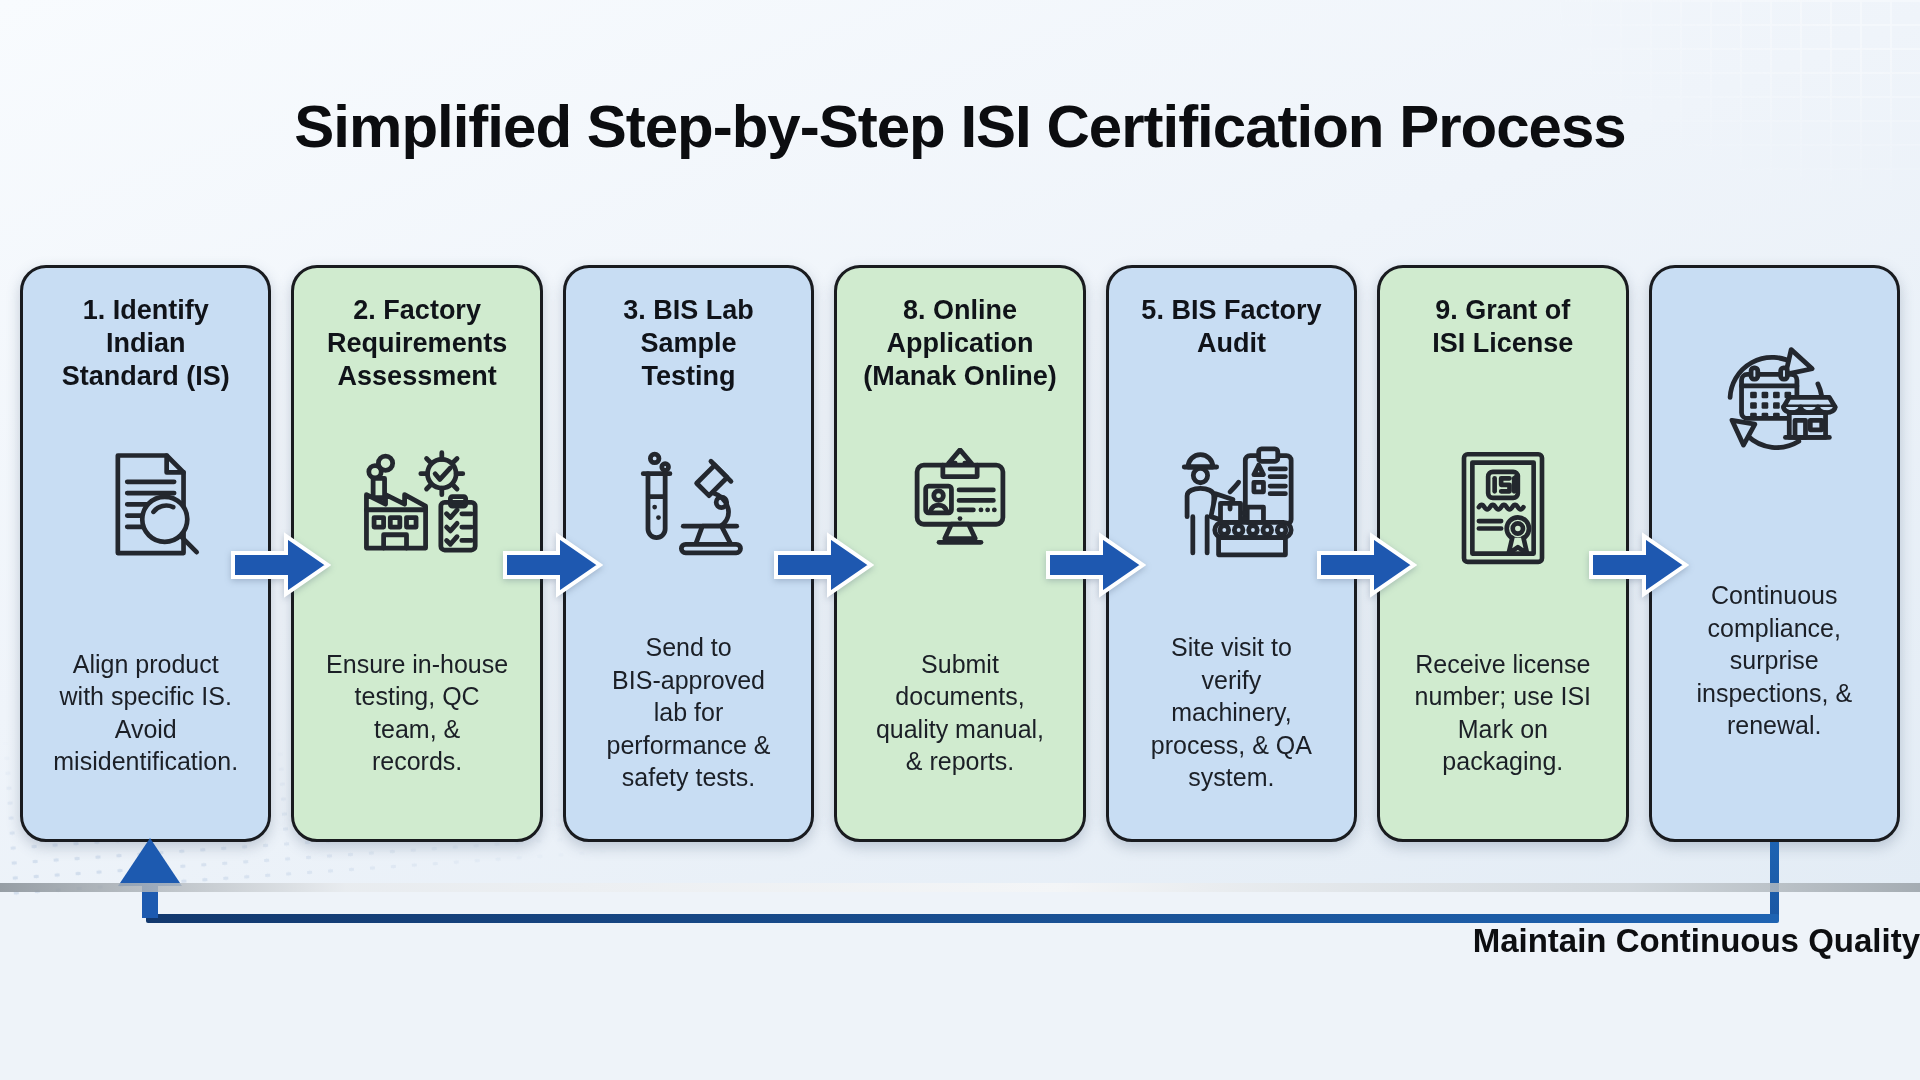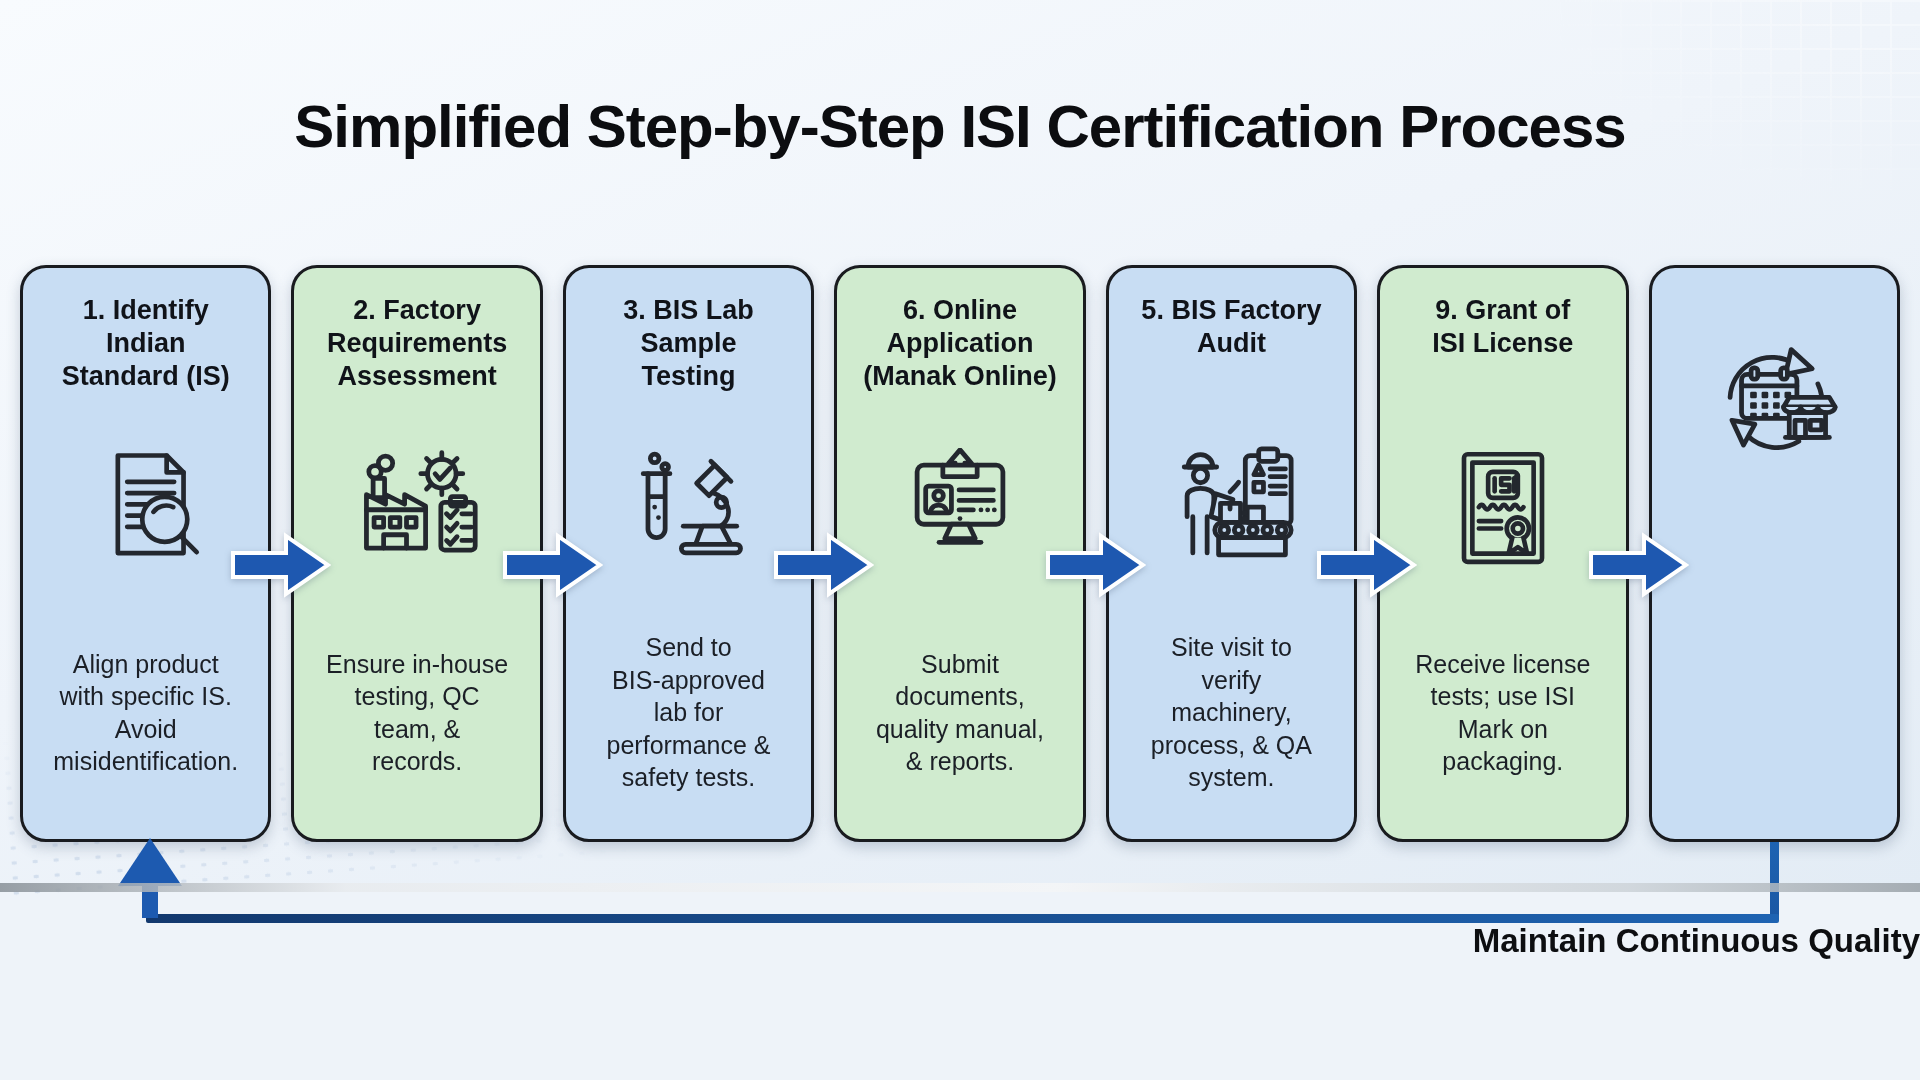--- a/index.html
+++ b/index.html
@@ -174,21 +174,21 @@
         </svg>
       </div>
       <p>Send to
 BIS-approved
 lab for
 performance &amp;
 safety tests.</p>
     </section>
 
     <section class="card green">
-      <h2>6. Online
+      <h2>8. Online
 Application
 (Manak Online)</h2>
       <div class="icon-wrap">
         <svg width="136" height="122" viewBox="0 0 142 128">
           <path class="ic icf" d="M71,2 l12,14 h-7 v13 h-10 v-13 h-7 Z"></path>
           <rect class="ic icf" x="26" y="18" width="90" height="62" rx="7"></rect>
           <path class="ic" d="M53,18 v12 h36 v-12"></path>
           <rect class="ic" stroke-width="4" x="35" y="40" width="27" height="28" rx="3"></rect>
           <circle class="ic" stroke-width="4" cx="48.5" cy="50" r="5"></circle>
           <path class="ic" stroke-width="4" d="M40,66 a9,9 0 0 1 17,0"></path>
@@ -263,21 +263,21 @@
             <path d="M82,30 V44 M82,30 l4,-3"></path>
           </g>
           <path class="ic" stroke-width="3.5" d="M44,61 q3,-5 6,0 t6,0 t6,0 t6,0 t6,0 t6,0 t6,0 t6,0"></path>
           <path class="ic" stroke-width="4.5" d="M44,76 H68 M44,84 H68"></path>
           <circle class="ic icf" cx="86" cy="84" r="12"></circle>
           <circle class="ic" stroke-width="4" cx="86" cy="84" r="5.5"></circle>
           <path class="ic icf" stroke-width="4" d="M80,94 l-4,17 l10,-7 l10,7 l-4,-17"></path>
         </svg>
       </div>
       <p>Receive license
-tests; use ISI
+number; use ISI
 Mark on
 packaging.</p>
     </section>
 
     <section class="card blue">
       <div class="icon-wrap">
         <svg width="138" height="126" viewBox="0 0 144 132">
           <path class="ic" d="M26,58 A44,44 0 0 1 92,22"></path>
           <path class="ic icf" d="M90,8 L112,28 L84,34 Z"></path>
           <path class="ic" d="M118,44 A44,44 0 0 1 122,68"></path>
@@ -301,20 +301,25 @@
               <rect x="71" y="74" width="7" height="5" rx="1.5"></rect>
           </g>
           <path class="ic icf" d="M88,58 h42 l6,10 h-54 Z"></path>
           <path class="ic icf" stroke-width="4" d="M82,68 a9,6 0 0 0 18,0 a9,6 0 0 0 18,0 a9,6 0 0 0 18,0"></path>
           <rect class="ic icf" x="88" y="74" width="38" height="26"></rect>
           <rect class="ic" stroke-width="4" x="94" y="82" width="11" height="18"></rect>
           <rect class="ic" stroke-width="4" x="110" y="82" width="12" height="10"></rect>
           <path class="ic" d="M84,100 H130"></path>
         </svg>
       </div>
+      <p>Continuous
+compliance,
+surprise
+inspections, &amp;
+renewal.</p>
     </section>
   </div>
 
   <svg class="flow-arrow" style="left:231px" viewBox="0 0 100 68">
       <polygon points="2,22 55,22 55,5 97,34 55,63 55,46 2,46" fill="#1e58b0" stroke="#ffffff" stroke-width="4"></polygon>
     </svg>
   <svg class="flow-arrow" style="left:503px" viewBox="0 0 100 68">
       <polygon points="2,22 55,22 55,5 97,34 55,63 55,46 2,46" fill="#1e58b0" stroke="#ffffff" stroke-width="4"></polygon>
     </svg>
   <svg class="flow-arrow" style="left:774px" viewBox="0 0 100 68">

